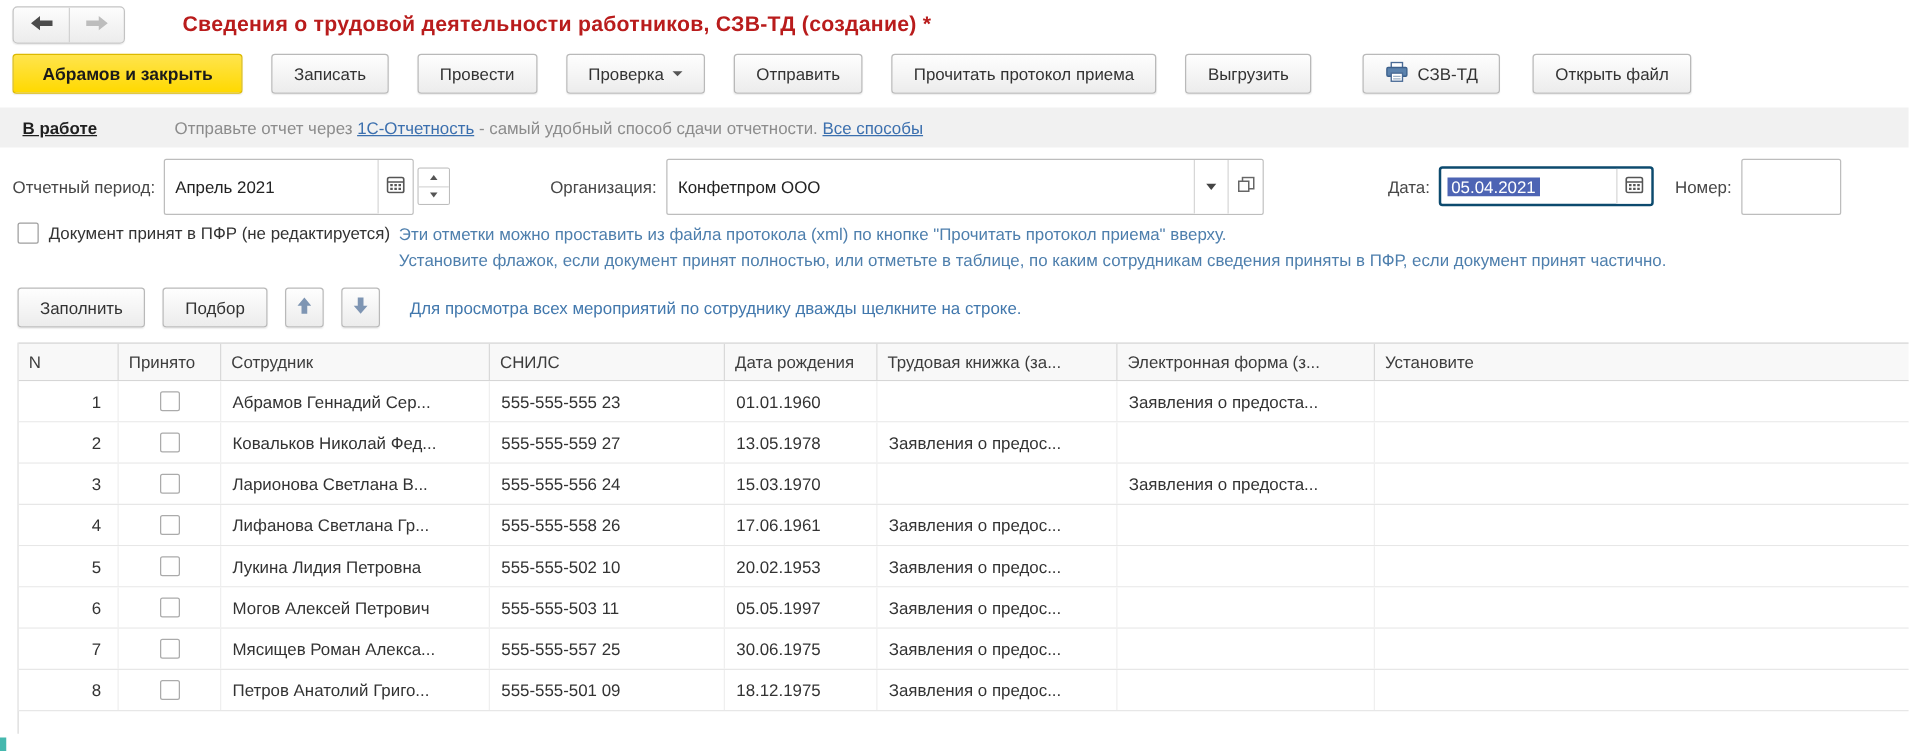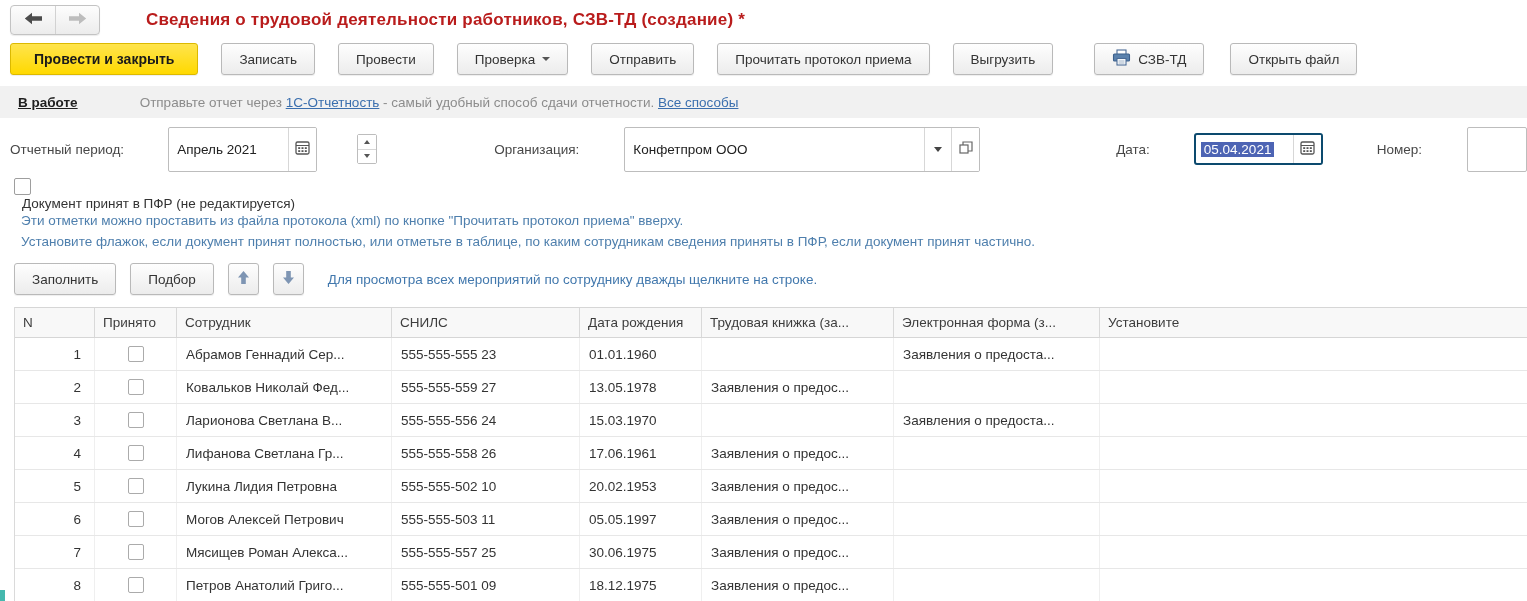--- a/index.html
+++ b/index.html
@@ -35,38 +35,38 @@
   }
   .caret-down { width: 0; height: 0; border-left: 4px solid transparent; border-right: 4px solid transparent; border-top: 5px solid #555; display: inline-block; }
 
   
   .statusbar { display: flex; align-items: center; height: 32px; margin-top: 8px; background: #f1f1f1; padding-left: 18px; font-size: 13.5px; }
   .status-link { font-weight: bold; color: #1f1f1f; text-decoration: underline; cursor: pointer; }
   .status-text { color: #8c8c8c; margin-left: 62px; }
   .blue-link { color: #3b6fae; text-decoration: underline; cursor: pointer; }
 
   
-  .fields-row { display: flex; align-items: center; margin-top: 14px; height: 34px; padding-left: 10px; font-size: 13.5px; gap: 37px; }
+  .fields-row { display: flex; align-items: center; margin-top: 14px; height: 34px; padding-left: 10px; font-size: 13.5px; }
   .field-label { color: #474747; white-space: nowrap; }
   .input {
     display: flex; align-items: center; height: 45px; background: #fff;
     border: 1px solid #bdbdbd; border-radius: 2px; overflow: hidden;
   }
   .input-text { flex: 1; padding: 0 8px; white-space: nowrap; overflow: hidden; color: #222; }
   .input-icon-btn { width: 28px; height: 100%; display: flex; align-items: center; justify-content: center; border-left: 1px solid #d7d7d7; background: #fff; cursor: pointer; border-top:0;border-right:0;border-bottom:0; }
   .spinner { display: flex; flex-direction: column; width: 26px; height: 30px; border: 1px solid #bdbdbd; border-radius: 2px; margin-left: 3px; background: #fff; }
   .spin-btn { flex: 1; display: flex; align-items: center; justify-content: center; background: #fff; border: none; cursor: pointer; }
   .spin-btn + .spin-btn { border-top: 1px solid #d7d7d7; }
   .tri-up { width: 0; height: 0; border-left: 3.5px solid transparent; border-right: 3.5px solid transparent; border-bottom: 4.5px solid #555; }
   .tri-down { width: 0; height: 0; border-left: 3.5px solid transparent; border-right: 3.5px solid transparent; border-top: 4.5px solid #555; }
   .date-input { border: 2px solid #0c4a6e; height: 32px; border-radius: 3px; }
   .date-selected { background: #4d64b4; color: #fff; padding: 2px 3px; margin-left: 5px; }
 
   
-  .accepted-row { display: flex; align-items: flex-start; margin-top: 12px; padding-left: 14px; font-size: 13.5px; flex-direction: column; }
+  .accepted-row { display: flex; align-items: flex-start; margin-top: 12px; padding-left: 14px; font-size: 13.5px; }
   .checkbox { width: 17px; height: 17px; border: 1px solid #9e9e9e; border-radius: 2px; background: #fff; display: inline-block; flex: none; cursor: pointer; }
   .accepted-label { margin-left: 8px; color: #333; white-space: nowrap; padding-top: 1px; }
   .hint-block { margin-left: 7px; color: #4e7fad; line-height: 20.5px; }
 
   
   .command-row { display: flex; align-items: center; margin-top: 11px; padding-left: 14px; gap: 14px; font-size: 13.5px; }
   .icon-btn { width: 31px; padding: 0; }
   .command-hint { color: #4278ad; margin-left: 10px; }
 
   
@@ -102,21 +102,21 @@
           <svg width="19" height="13" viewBox="0 0 19 13">
               <path d="M1 4.3 H11 V0.8 L18.2 6.5 L11 12.2 V8.7 H1 Z" fill="#bdbdbd"></path>
             </svg>
         </span>
       </button>
     </div>
     <div class="page-title">Сведения о трудовой деятельности работников, СЗВ-ТД (создание) *</div>
   </div>
 
   <div class="toolbar">
-    <button class="btn btn-primary">Провести и закрыть</button>
+    <button class="btn btn-primary">Абрамов и закрыть</button>
     <button class="btn">Записать</button>
     <button class="btn">Провести</button>
     <button class="btn">
       <span>Проверка</span>
       <span class="caret-down" style="border-top-width:4px;"></span>
     </button>
     <button class="btn">Отправить</button>
     <button class="btn">Прочитать протокол приема</button>
     <button class="btn">Выгрузить</button>
     <button class="btn" style="margin-left:18px;">

